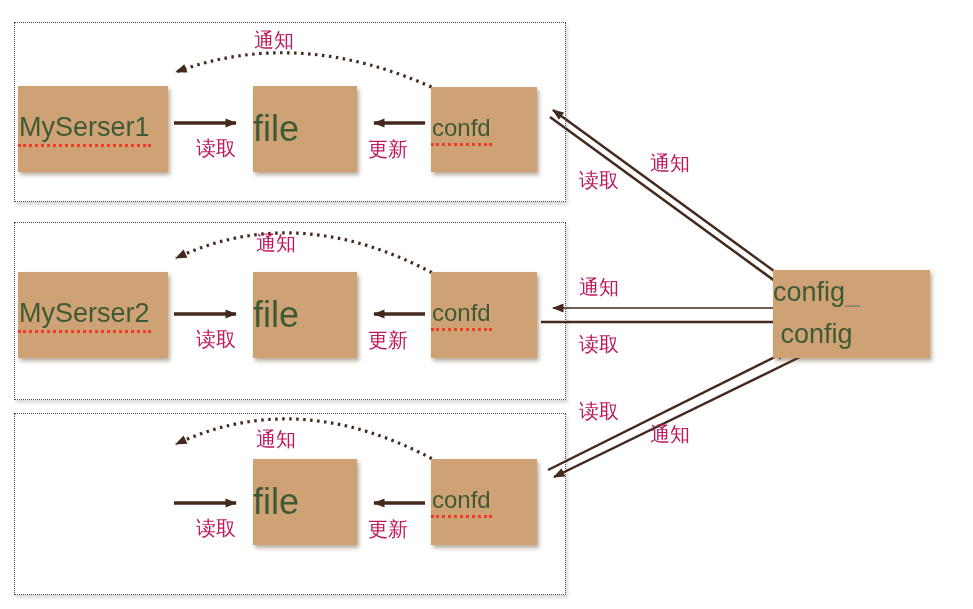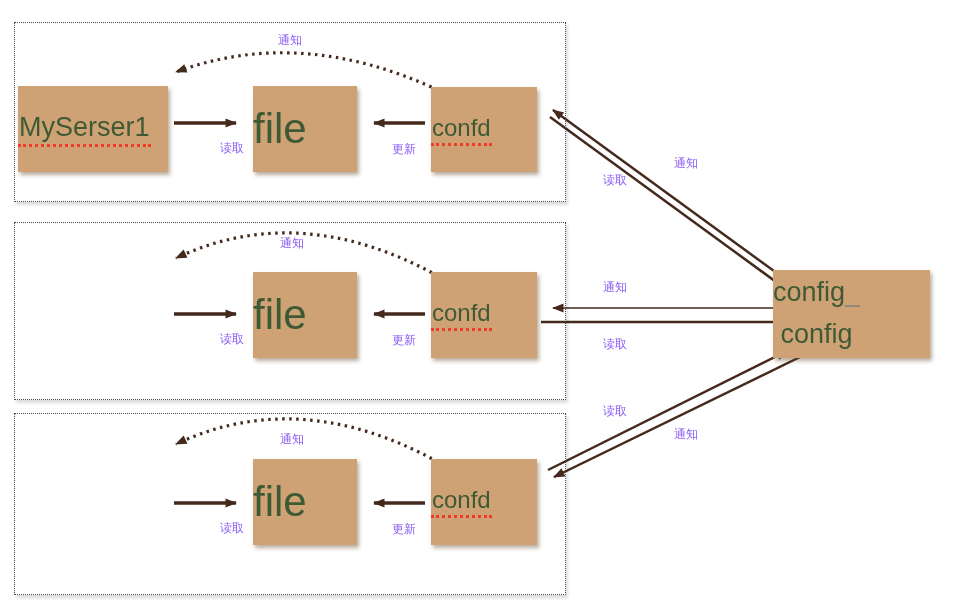--- a/index.html
+++ b/index.html
@@ -12,27 +12,27 @@
     box-shadow:2px 3px 3px rgba(0,0,0,0.14);
   }
   .node{
     position:absolute;background:#cfa276;color:#3e5a34;
     display:flex;align-items:center;
     box-shadow:2px 3px 4px rgba(100,70,40,0.45);
   }
   .node .txt{white-space:nowrap;}
   .misspelled{border-bottom:3px dotted #f03b28;padding:0 1px 1px 1px;}
   .serverfont{font-size:27px;}
-  .filefont{font-size:42px;}
+  .filefont{font-size:36px;}
   .confdfont{font-size:24px;}
   .configfont{font-size:27px;line-height:1.55;text-align:center;}
   .underscore{color:#8a8577;}
   .arrowlabel{
-    position:absolute;width:48px;height:20px;font-size:12px;color:#8b5cf6;
-    text-align:right;line-height:20px;white-space:nowrap;
+    position:absolute;width:48px;height:20px;font-size:20px;color:#be185d;
+    text-align:left;line-height:20px;white-space:nowrap;
   }
   svg.connectors{position:absolute;left:0;top:0;pointer-events:none;}
 </style>
 </head>
 <body>
 
 <div class="canvas">
 
   <svg class="connectors" width="973" height="609" viewBox="0 0 973 609">
     <defs>
@@ -73,20 +73,23 @@
   <div class="node filefont" style="left:253px;top:86px;width:104px;height:86px;">
     <span class="txt">file</span>
   </div>
   <div class="node confdfont" style="left:431px;top:87px;width:106px;height:85px;">
     <span class="txt misspelled">confd</span>
   </div>
   <div class="arrowlabel" style="left:254px;top:30px;">通知</div>
   <div class="arrowlabel" style="left:196px;top:138px;">读取</div>
   <div class="arrowlabel" style="left:368px;top:139px;">更新</div>
 
+  <div class="node serverfont" style="left:18px;top:272px;width:150px;height:86px;">
+    <span class="txt misspelled">MySerser2</span>
+  </div>
   <div class="node filefont" style="left:253px;top:272px;width:104px;height:86px;">
     <span class="txt">file</span>
   </div>
   <div class="node confdfont" style="left:431px;top:272px;width:106px;height:86px;">
     <span class="txt misspelled">confd</span>
   </div>
   <div class="arrowlabel" style="left:256px;top:233px;">通知</div>
   <div class="arrowlabel" style="left:196px;top:329px;">读取</div>
   <div class="arrowlabel" style="left:368px;top:330px;">更新</div>
 

